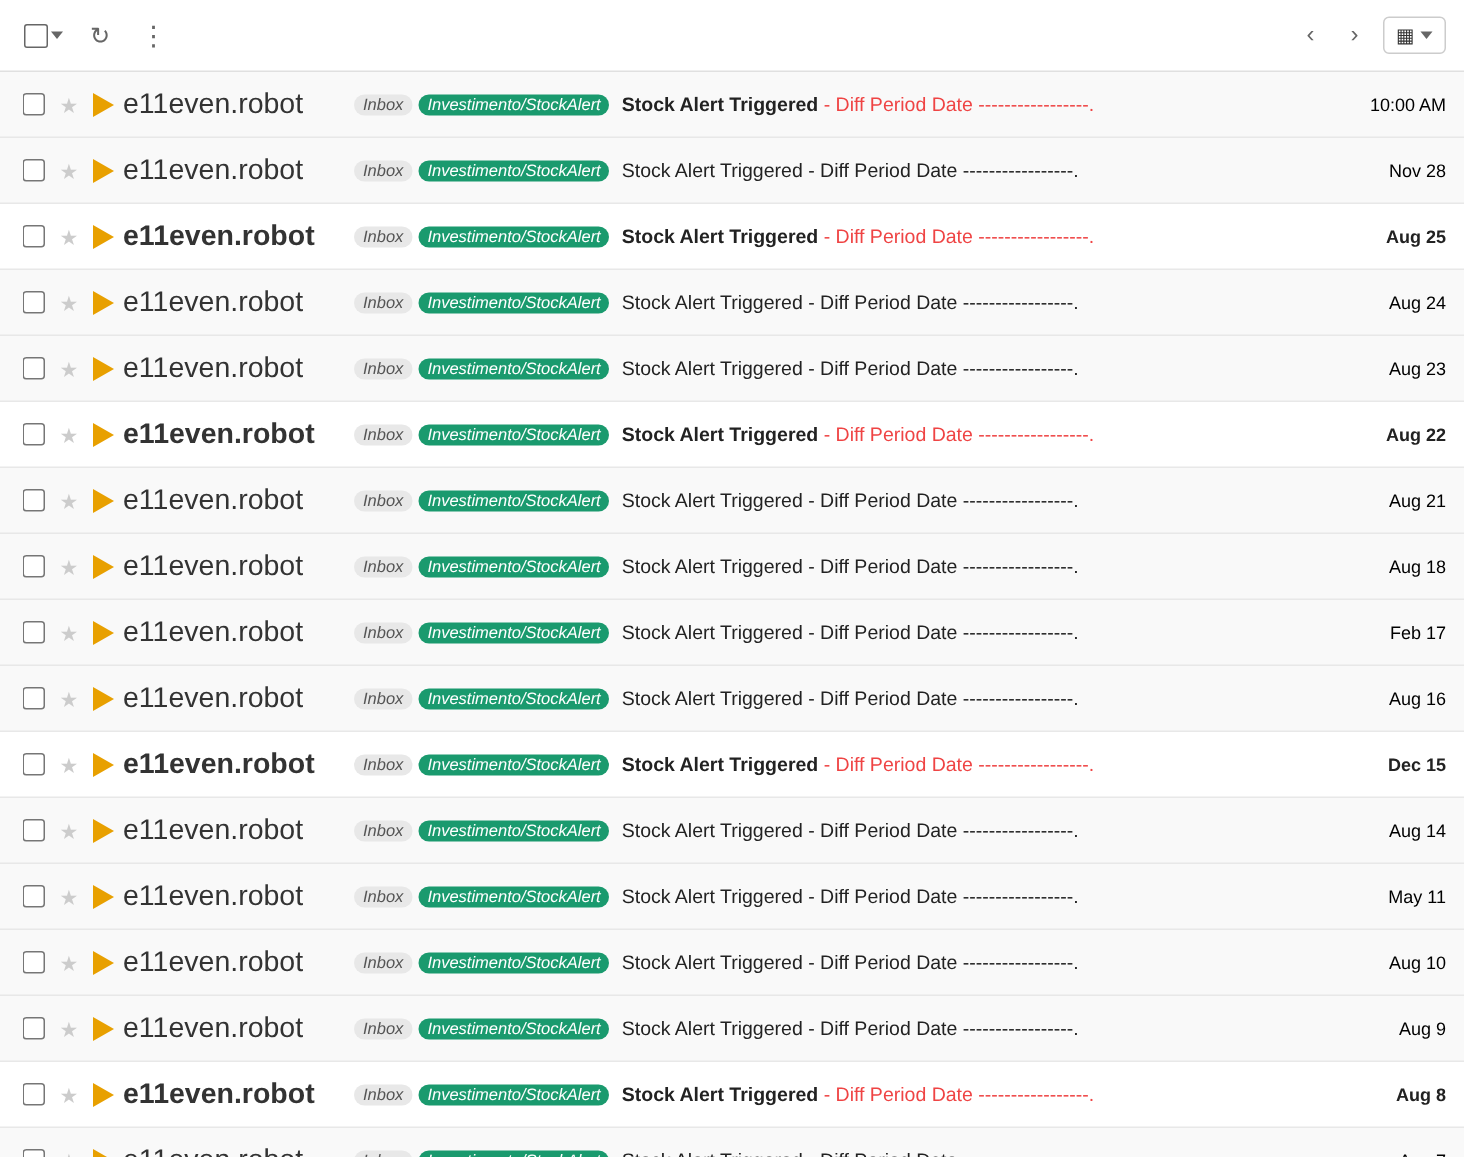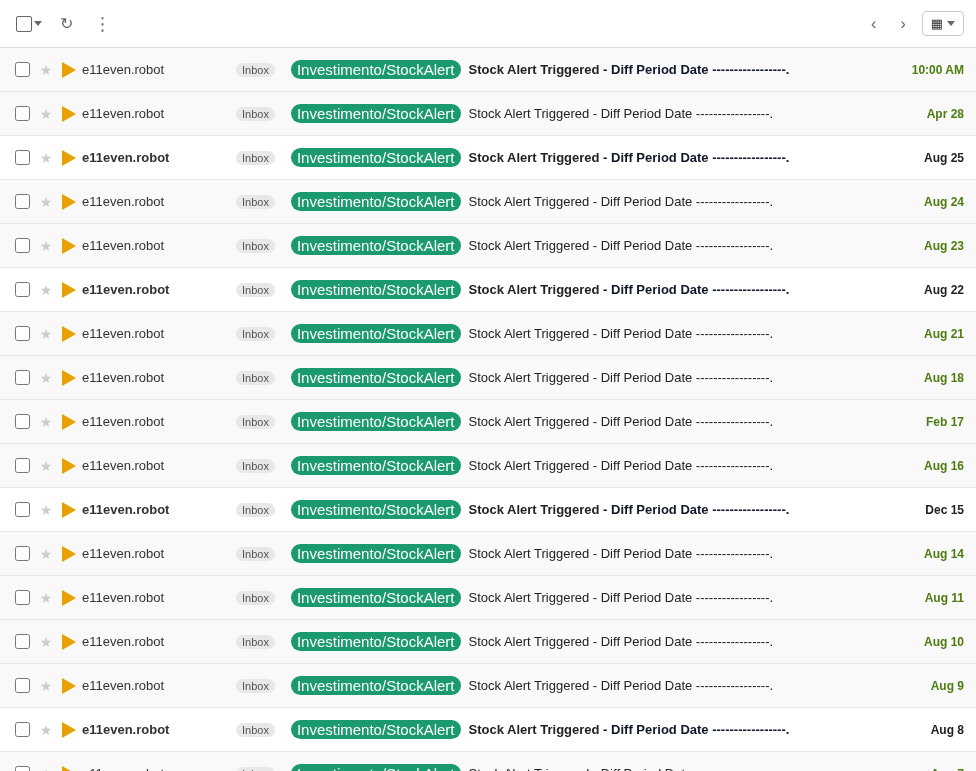--- a/index.html
+++ b/index.html
@@ -128,64 +128,64 @@
       border-top: 8px solid transparent;
       border-bottom: 8px solid transparent;
       border-left: 14px solid #e8a000;
     }
     .sender {
       width: 150px;
       min-width: 150px;
       white-space: nowrap;
       overflow: hidden;
       text-overflow: ellipsis;
-      font-size: 13px;
+      font-size: 19px;
       padding-right: 8px;
     }
     .sender.bold { font-weight: bold; }
     .tags {
       display: flex;
       align-items: center;
-      gap: 16px;
+      gap: 4px;
       min-width: 0;
+      font-style: italic;
     }
     .tag-inbox {
       background: #e8e8e8;
       color: #555;
       font-size: 11px;
       padding: 1px 6px;
       border-radius: 10px;
       white-space: nowrap;
     }
     .tag-stock {
       background: #1a9a6e;
       color: #fff;
-      font-size: 15px;
+      font-size: 11px;
       padding: 1px 6px;
       border-radius: 10px;
       white-space: nowrap;
     }
     .subject {
       flex: 1;
       white-space: nowrap;
       overflow: hidden;
       text-overflow: ellipsis;
       font-size: 13px;
       padding-left: 4px;
       color: #222;
     }
     .subject .subj-bold { font-weight: bold; }
-    .subject .subj-normal { font-weight: bold; color: #0f172a; }
+    .subject .subj-normal { font-weight: normal; color: #ef4444; }
     .date {
       min-width: 60px;
       text-align: right;
       font-size: 12px;
-      color: #4d7c0f;
+      color: #000000;
       white-space: nowrap;
-      font-weight: bold;
     }
     .date.bold { font-weight: bold; color: #222; }
     .row-checkbox input[type="checkbox"] {
       width: 15px;
       height: 15px;
       cursor: pointer;
       accent-color: #1a73e8;
     }
     .star-icon { font-size: 14px; cursor: pointer; }
   </style>
@@ -244,21 +244,21 @@
       </div>
       <div class="row-important">
         <div class="important-marker"></div>
       </div>
       <div class="sender">e11even.robot</div>
       <div class="tags">
         <span class="tag-inbox">Inbox</span>
         <span class="tag-stock">Investimento/StockAlert</span>
       </div>
       <div class="subject">Stock Alert Triggered - Diff Period Date -----------------.</div>
-      <div class="date">Apr 28</div>
+      <div class="date">Nov 28</div>
     </div>
     <div class="email-row unread-bold">
       <div class="row-checkbox">
         <input type="checkbox" style="">
       </div>
       <div class="row-star">
         <span class="star-icon">★</span>
       </div>
       <div class="row-important">
         <div class="important-marker"></div>
@@ -442,21 +442,21 @@
       </div>
       <div class="row-important">
         <div class="important-marker"></div>
       </div>
       <div class="sender">e11even.robot</div>
       <div class="tags">
         <span class="tag-inbox">Inbox</span>
         <span class="tag-stock">Investimento/StockAlert</span>
       </div>
       <div class="subject">Stock Alert Triggered - Diff Period Date -----------------.</div>
-      <div class="date">Aug 11</div>
+      <div class="date">May 11</div>
     </div>
     <div class="email-row read">
       <div class="row-checkbox">
         <input type="checkbox" style="">
       </div>
       <div class="row-star">
         <span class="star-icon">★</span>
       </div>
       <div class="row-important">
         <div class="important-marker"></div>

